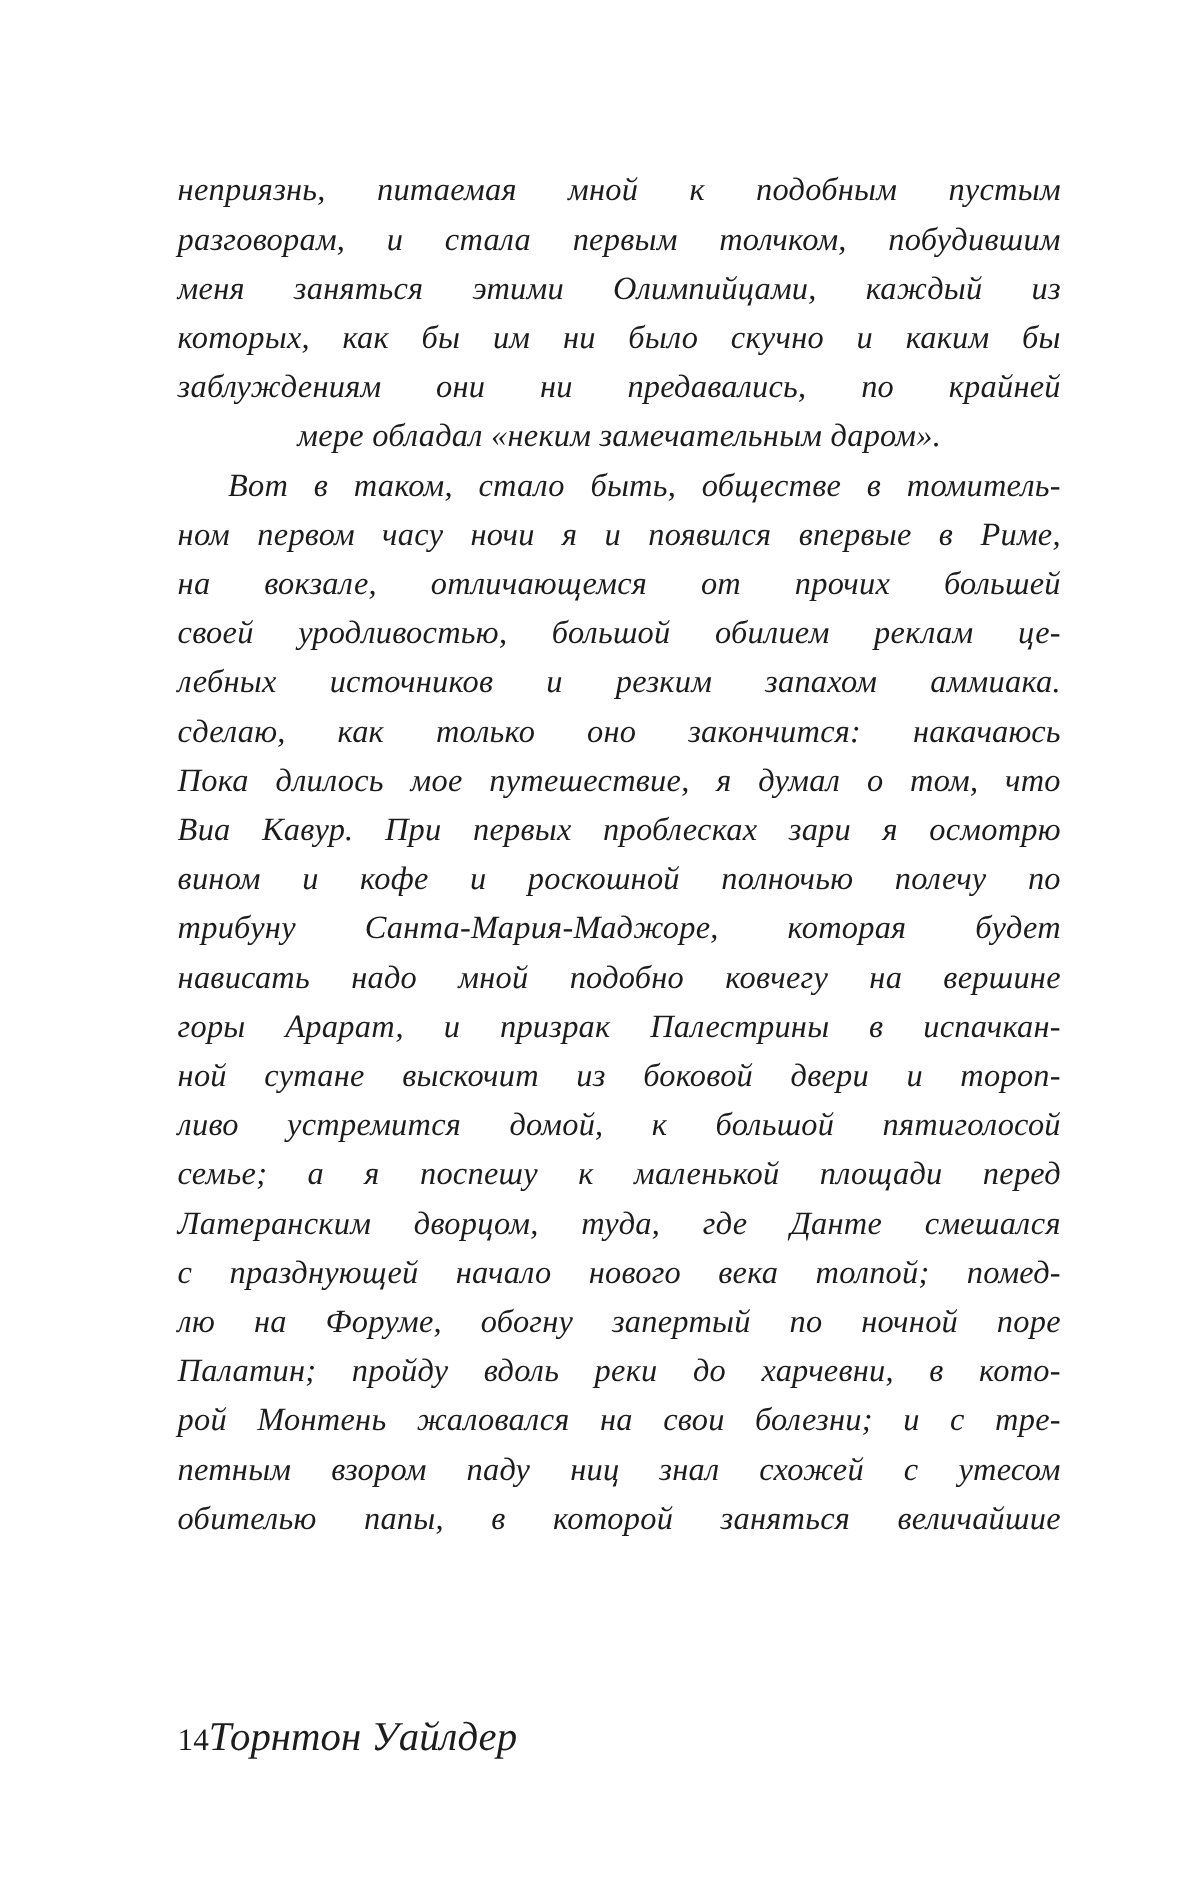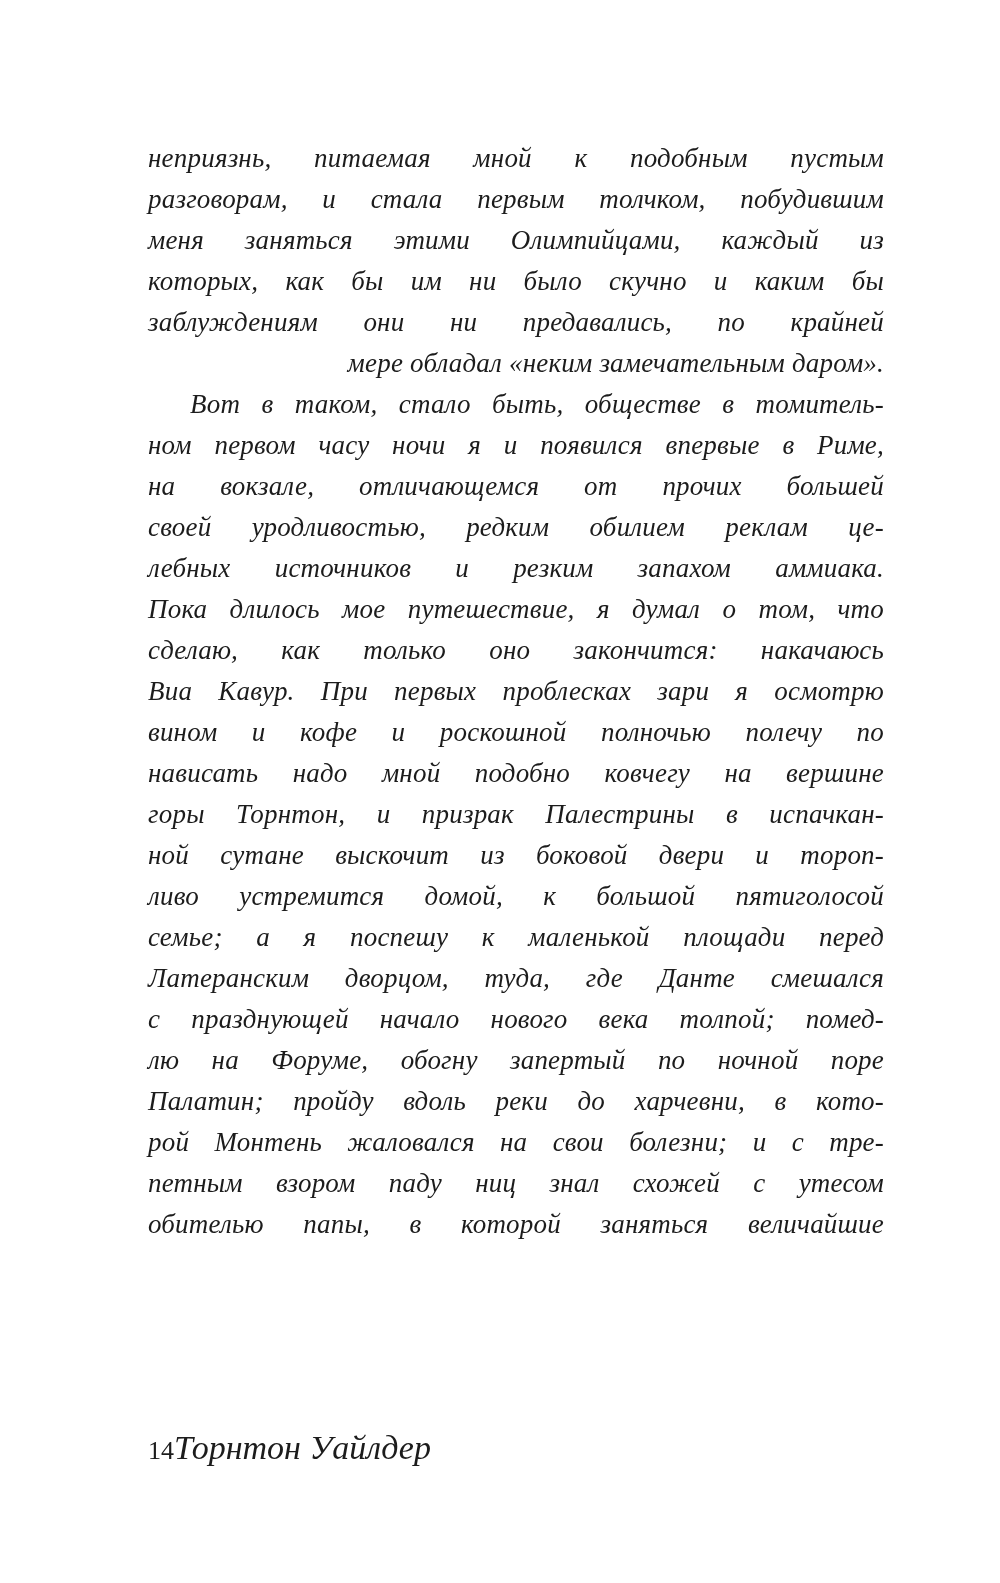--- a/index.html
+++ b/index.html
@@ -25,21 +25,21 @@
     width: 100%;
     font-style: italic;
   }
   .para {
     margin: 0;
   }
   .line {
     font-size: 27px;
     line-height: 41px;
     letter-spacing: 0.2px;
-    text-align: right;
+    text-align: center;
     white-space: normal;
   }
   .line.just {
     text-align: justify;
     text-align-last: justify;
   }
   .line.indent {
     text-indent: 42px;
   }
   .footer {
@@ -70,28 +70,29 @@
         <div class="line just">разговорам, и стала первым толчком, побудившим</div>
         <div class="line just">меня заняться этими Олимпийцами, каждый из</div>
         <div class="line just">которых, как бы им ни было скучно и каким бы</div>
         <div class="line just">заблуждениям они ни предавались, по крайней</div>
         <div class="line">мере обладал «неким замечательным даром».</div>
       </div>
       <div class="para">
         <div class="line just indent">Вот в таком, стало быть, обществе в томитель-</div>
         <div class="line just">ном первом часу ночи я и появился впервые в Риме,</div>
         <div class="line just">на вокзале, отличающемся от прочих большей</div>
-        <div class="line just">своей уродливостью, редким обилием реклам це-</div>
+        <div class="line just">своей уродливостью, большой обилием реклам це-</div>
         <div class="line just">лебных источников и резким запахом аммиака.</div>
+        <div class="line just">сделаю, как только оно закончится: накачаюсь</div>
         <div class="line just">Пока длилось мое путешествие, я думал о том, что</div>
-        <div class="line just">сделаю, как только оно закончится: накачаюсь</div>
         <div class="line just">Виа Кавур. При первых проблесках зари я осмотрю</div>
         <div class="line just">вином и кофе и роскошной полночью полечу по</div>
+        <div class="line just">трибуну Санта-Мария-Маджоре, которая будет</div>
         <div class="line just">нависать надо мной подобно ковчегу на вершине</div>
-        <div class="line just">горы Торнтон, и призрак Палестрины в испачкан-</div>
+        <div class="line just">горы Арарат, и призрак Палестрины в испачкан-</div>
         <div class="line just">ной сутане выскочит из боковой двери и тороп-</div>
         <div class="line just">ливо устремится домой, к большой пятиголосой</div>
         <div class="line just">семье; а я поспешу к маленькой площади перед</div>
         <div class="line just">Латеранским дворцом, туда, где Данте смешался</div>
         <div class="line just">с празднующей начало нового века толпой; помед-</div>
         <div class="line just">лю на Форуме, обогну запертый по ночной поре</div>
         <div class="line just">Палатин; пройду вдоль реки до харчевни, в кото-</div>
         <div class="line just">рой Монтень жаловался на свои болезни; и с тре-</div>
         <div class="line just">петным взором паду ниц знал схожей с утесом</div>
         <div class="line just">обителью папы, в которой заняться величайшие</div>

